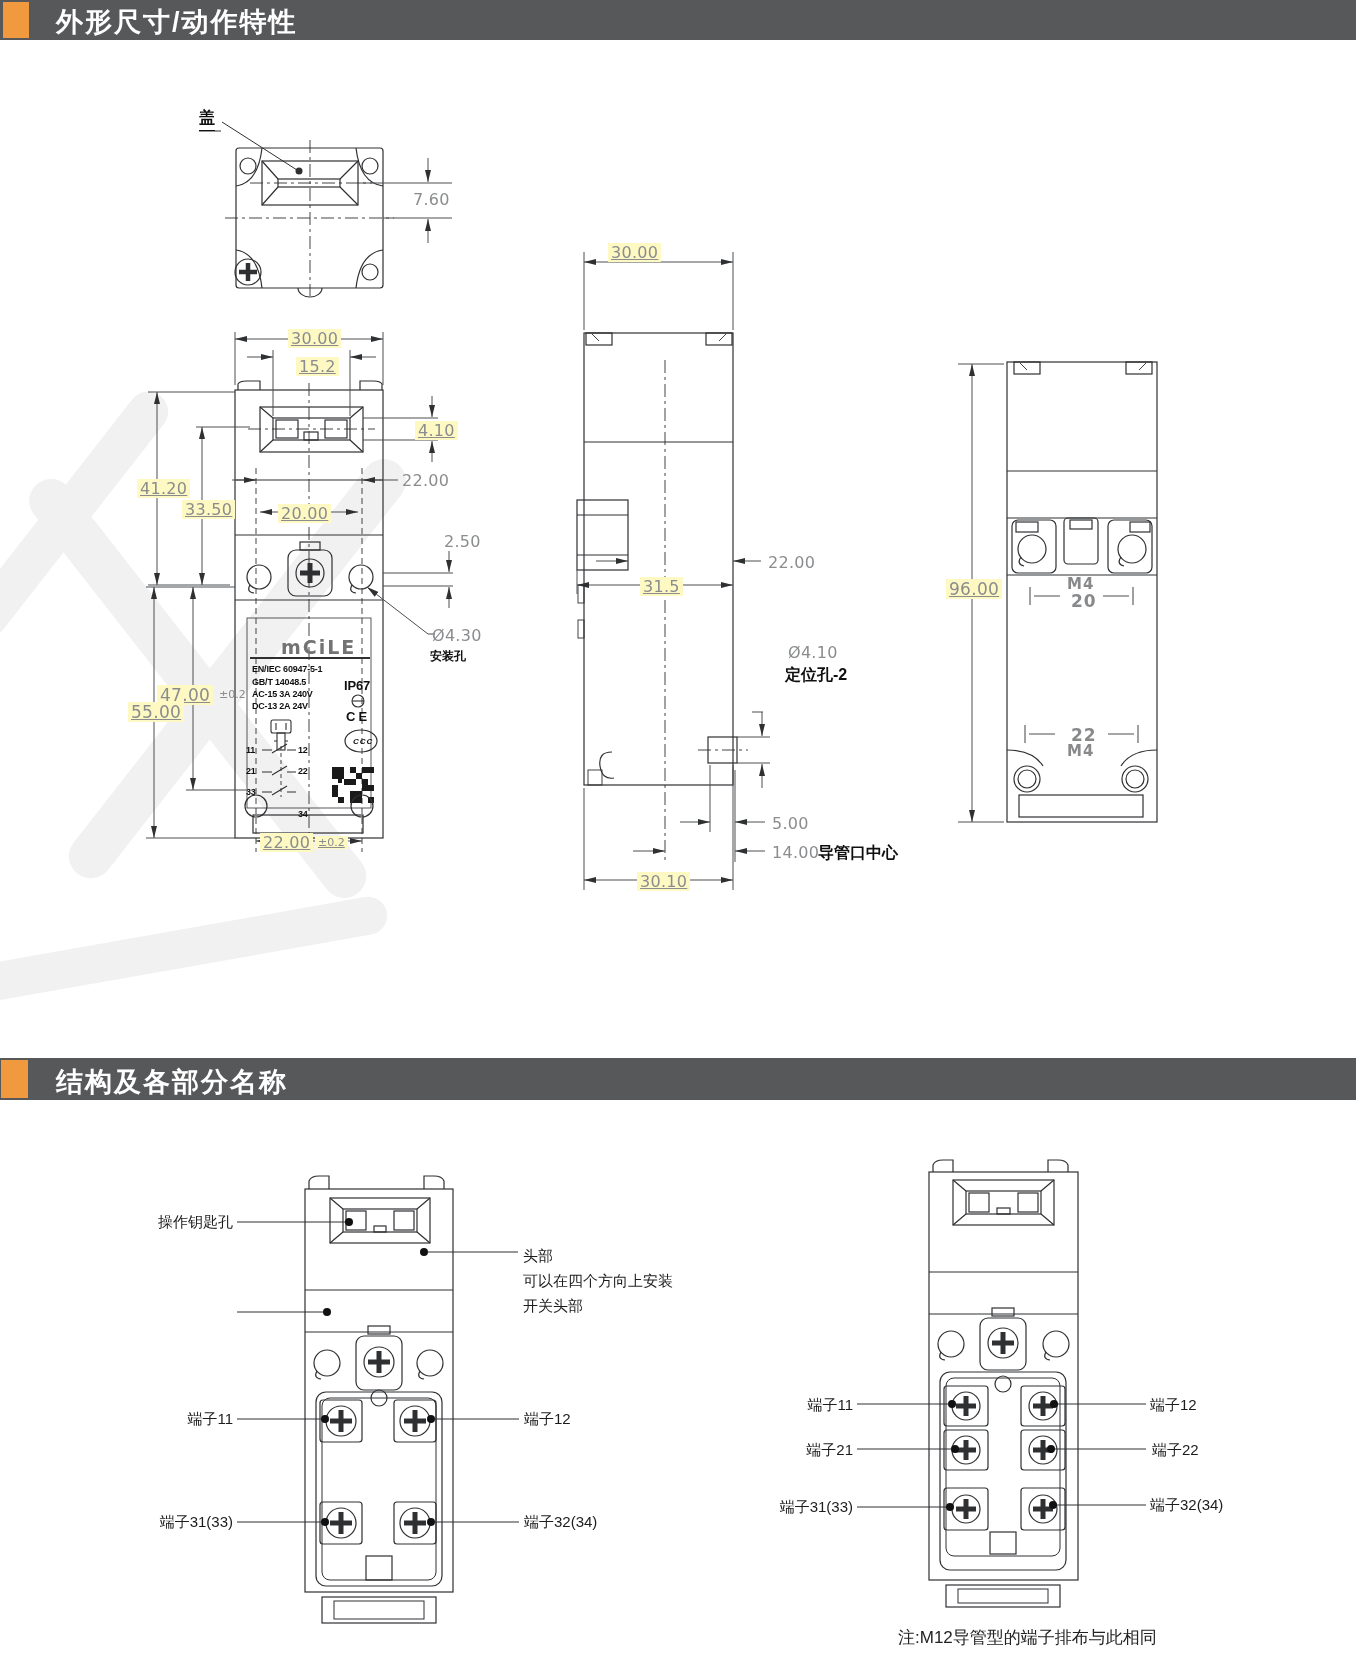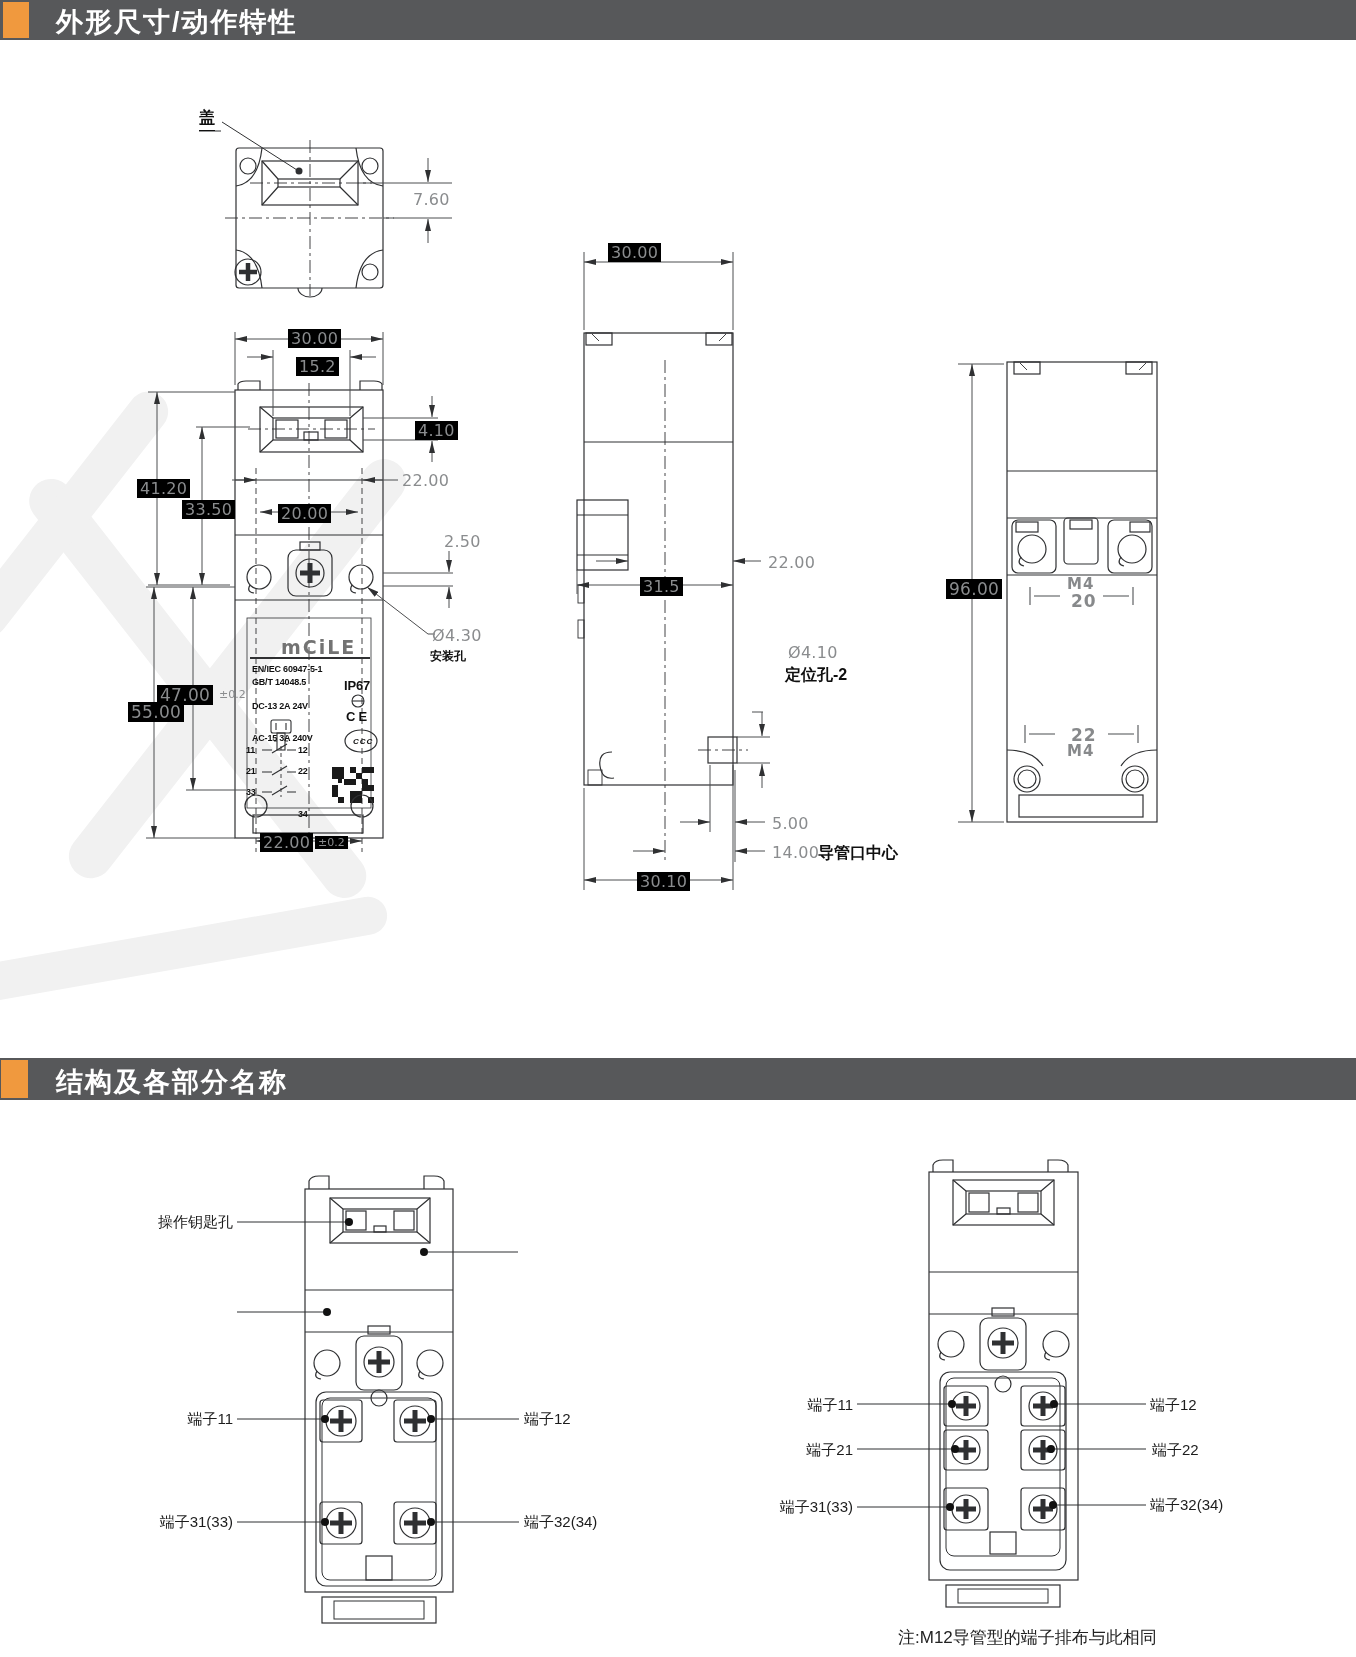--- a/index.html
+++ b/index.html
@@ -9,21 +9,21 @@
   .bar{position:absolute;left:0;width:1356px;background:var(--hbg);z-index:2;}
   .sq{position:absolute;background:var(--accent);z-index:3;}
   .bartitle{position:absolute;color:#fff;font-size:27px;font-weight:600;letter-spacing:2px;z-index:4;white-space:nowrap;}
   svg{position:absolute;left:0;z-index:2;}
   .t{position:absolute;white-space:nowrap;z-index:5;}
   .dim{font-family:"DejaVu Sans",sans-serif;font-size:16px;color:#8a8c8e;letter-spacing:.3px;}
   .dimsm{font-family:"DejaVu Sans",sans-serif;font-size:11px;color:#8a8c8e;}
   .cad15{font-family:"DejaVu Sans",sans-serif;font-size:15px;color:#87898b;font-weight:700;letter-spacing:1px;}
   .cnb{font-size:15px;color:#0f0f0f;font-weight:700;}
   .cn{font-size:15px;color:#1c1c1c;}
-  .bg{background:#000000;padding:0 3px;}
+  .bg{background:#fef9c3;padding:0 3px;text-decoration:underline;}
   .lb{font-family:"Liberation Sans",sans-serif;font-weight:700;font-size:9px;color:#101010;letter-spacing:-.2px;}
   .brand{font-family:"DejaVu Sans",sans-serif;font-weight:800;font-size:19px;color:#737373;letter-spacing:2px;}
   .wm{position:absolute;background:#f1f1f1;border-radius:26px;z-index:1;}
   .note{font-size:17px;color:#222;}
   .blk span{display:block;}
 </style>
 </head>
 <body>
 
 <div id="page">
@@ -374,21 +374,21 @@
   <span class="t cnb" style="left:430px;top:648px;font-size:12px;">安装孔</span>
   <span class="t dim bg" style="left:157px;top:685px;font-size:17px;">47.00</span>
   <span class="t dimsm" style="left:219px;top:688px;">±0.2</span>
   <span class="t dim bg" style="left:128px;top:702px;font-size:17px;">55.00</span>
   <span class="t dim bg" style="left:260px;top:833px;">22.00</span>
   <span class="t dimsm bg" style="left:315px;top:836px;">±0.2</span>
 
   <span class="t brand" style="left:281px;top:636px;">mCiLE</span>
   <span class="t lb" style="left:252px;top:664px;">EN/IEC 60947-5-1</span>
   <span class="t lb" style="left:252px;top:677px;">GB/T 14048.5</span>
-  <span class="t lb" style="left:252px;top:689px;margin-top:44px;">AC-15 3A 240V</span>
+  <span class="t lb" style="left:252px;top:689px;">AC-15 3A 240V</span>
   <span class="t lb" style="left:252px;top:701px;">DC-13 2A 24V</span>
   <span class="t lb" style="left:344px;top:678px;font-size:13px;">IP67</span>
   <span class="t lb" style="left:346px;top:709px;font-size:13px;letter-spacing:3px;font-weight:600;">CE</span>
   <span class="t lb" style="left:353px;top:737px;font-size:8px;font-style:italic;letter-spacing:1px;">CCC</span>
   <span class="t lb" style="left:246px;top:745px;">11</span>
   <span class="t lb" style="left:298px;top:745px;">12</span>
   <span class="t lb" style="left:246px;top:766px;">21</span>
   <span class="t lb" style="left:298px;top:766px;">22</span>
   <span class="t lb" style="left:246px;top:787px;">33</span>
   <span class="t lb" style="left:298px;top:787px;margin-top:22px;">34</span>
@@ -403,20 +403,25 @@
   <span class="t cnb" style="left:818px;top:843px;font-size:16px;">导管口中心</span>
   <span class="t dim bg" style="left:637px;top:872px;">30.10</span>
 
   <span class="t dim bg" style="left:946px;top:579px;font-size:17px;">96.00</span>
   <span class="t cad15" style="left:1067px;top:575px;">M4</span>
   <span class="t cad15" style="left:1071px;top:591px;font-size:17px;">20</span>
   <span class="t cad15" style="left:1071px;top:725px;font-size:17px;">22</span>
   <span class="t cad15" style="left:1067px;top:742px;">M4</span>
 
   <span class="t cn" style="left:128px;top:1213px;width:105px;text-align:right;">操作钥匙孔</span>
+  <div class="t cn blk" style="left:523px;top:1243px;line-height:25px;">
+    <span>头部</span>
+    <span>可以在四个方向上安装</span>
+    <span>开关头部</span>
+  </div>
   <span class="t cn" style="left:128px;top:1410px;width:105px;text-align:right;">端子11</span>
   <span class="t cn" style="left:524px;top:1410px;">端子12</span>
   <span class="t cn" style="left:108px;top:1513px;width:125px;text-align:right;">端子31(33)</span>
   <span class="t cn" style="left:524px;top:1513px;">端子32(34)</span>
 
   <span class="t cn" style="left:748px;top:1396px;width:105px;text-align:right;">端子11</span>
   <span class="t cn" style="left:1150px;top:1396px;">端子12</span>
   <span class="t cn" style="left:748px;top:1441px;width:105px;text-align:right;">端子21</span>
   <span class="t cn" style="left:1152px;top:1441px;">端子22</span>
   <span class="t cn" style="left:728px;top:1498px;width:125px;text-align:right;">端子31(33)</span>

